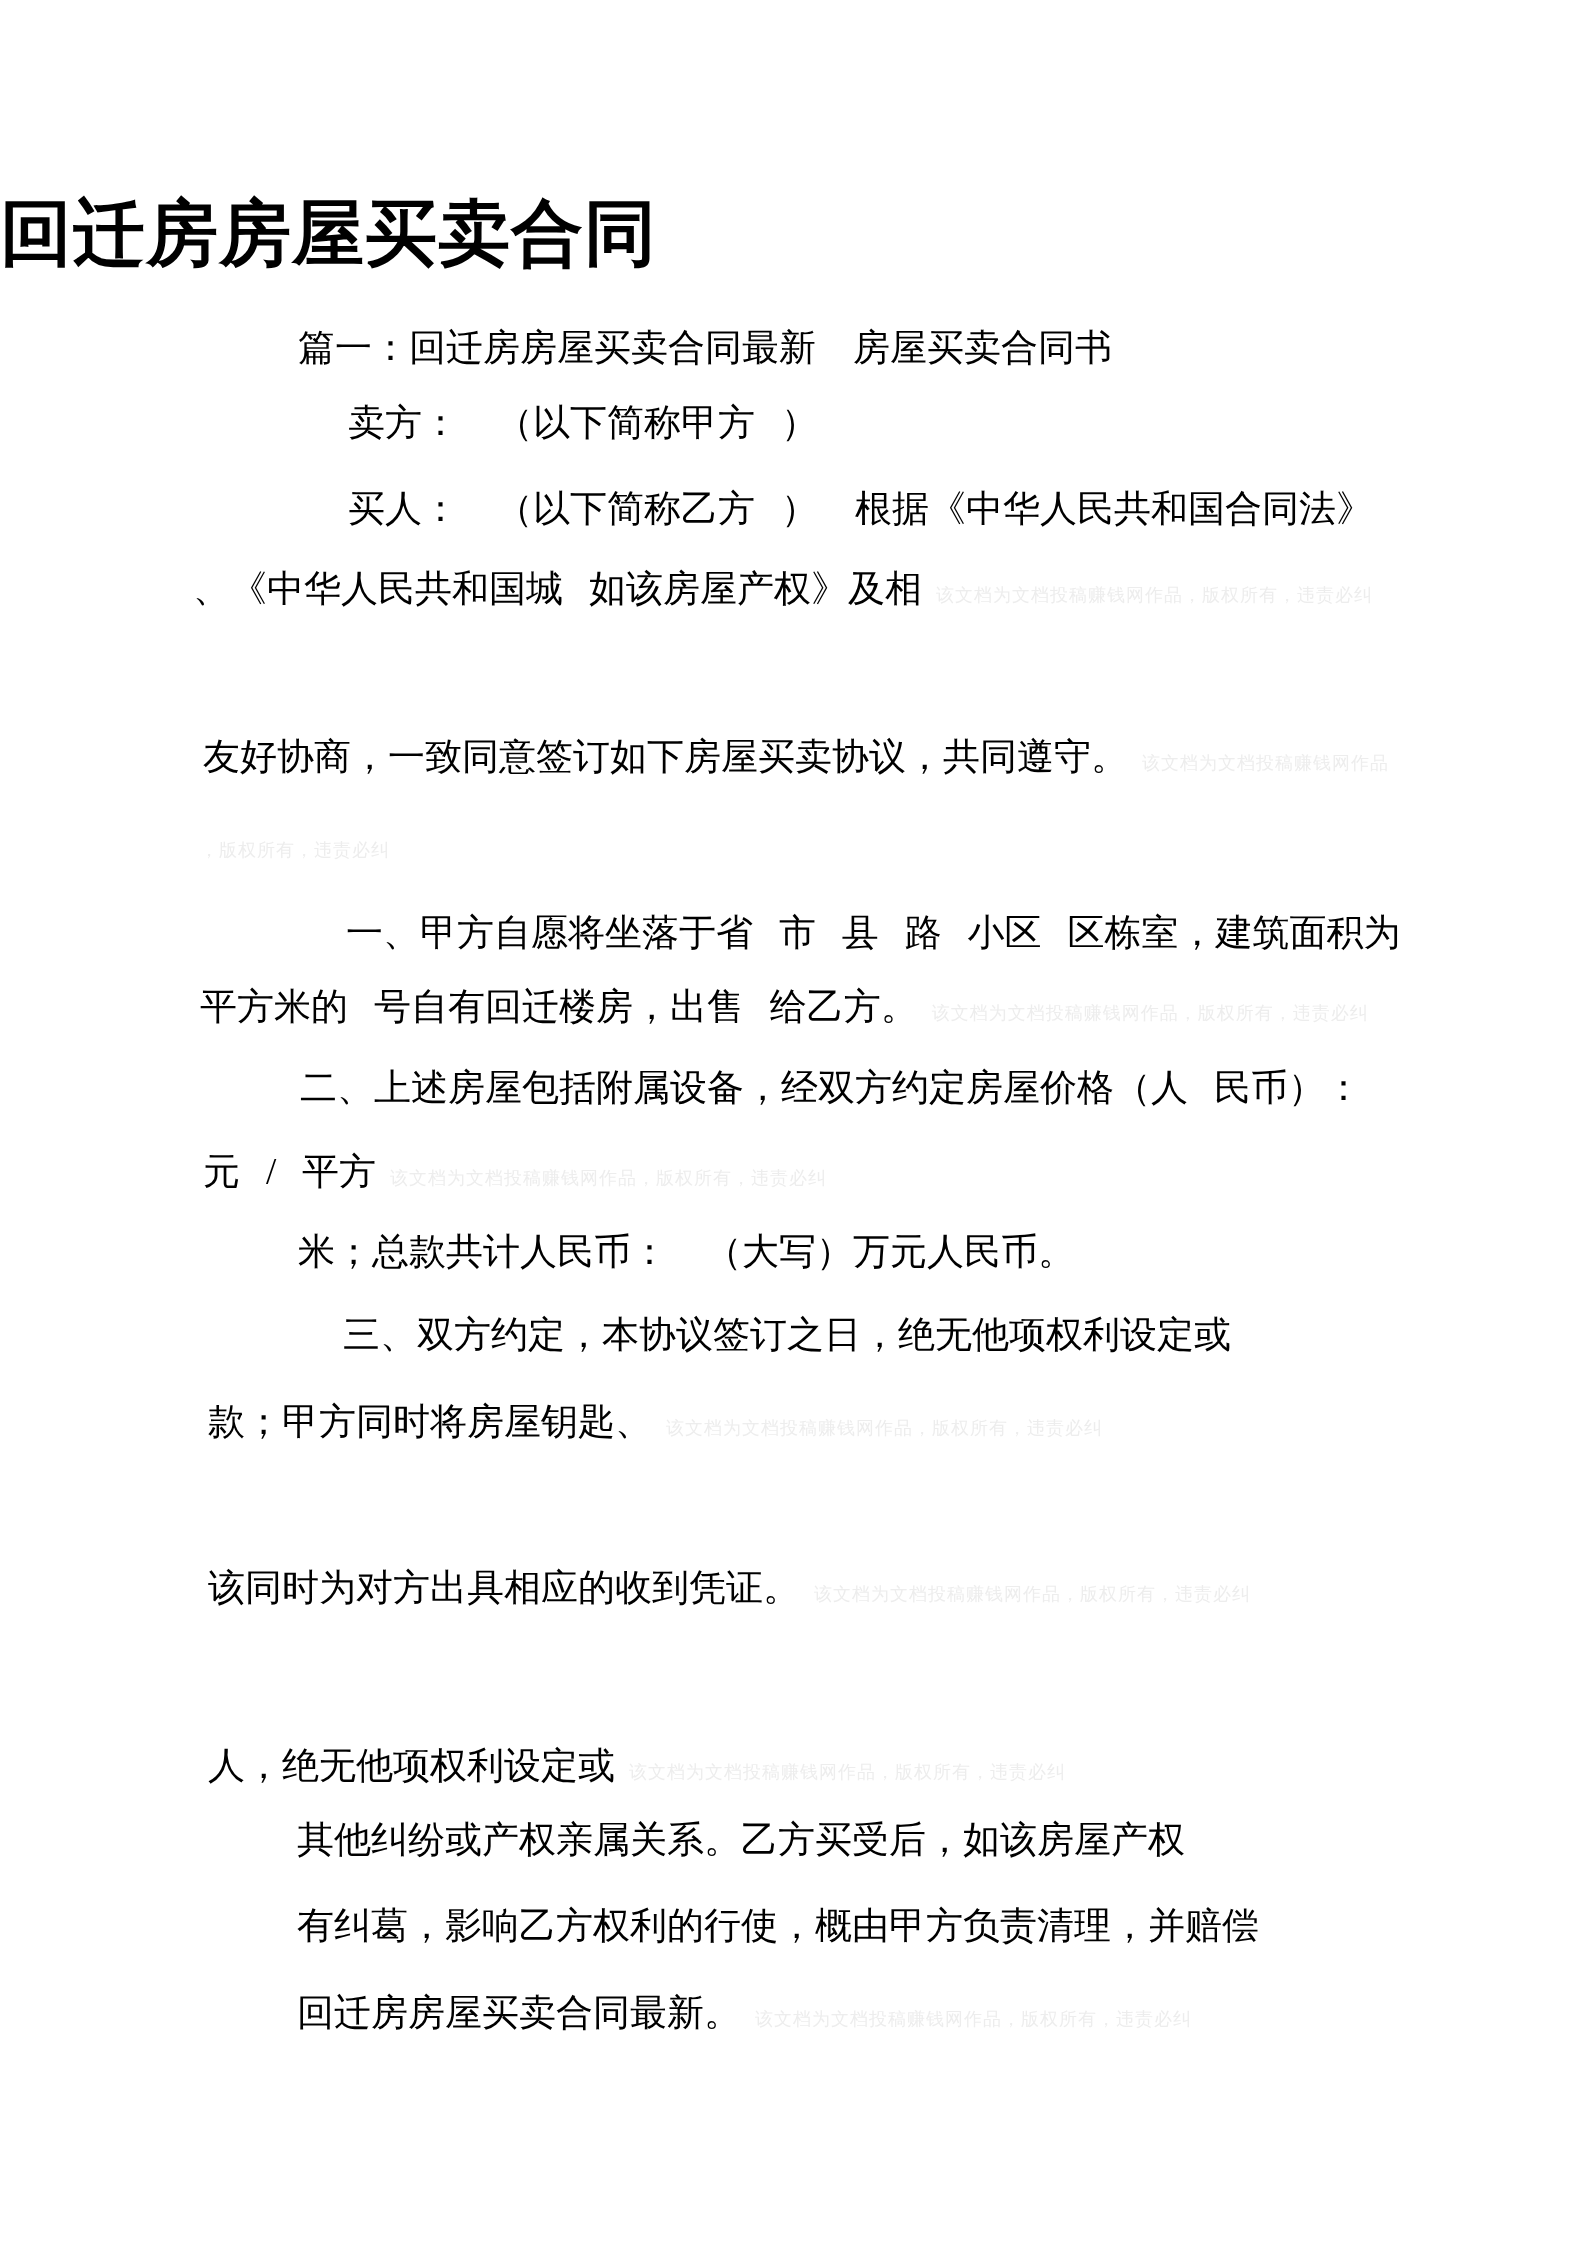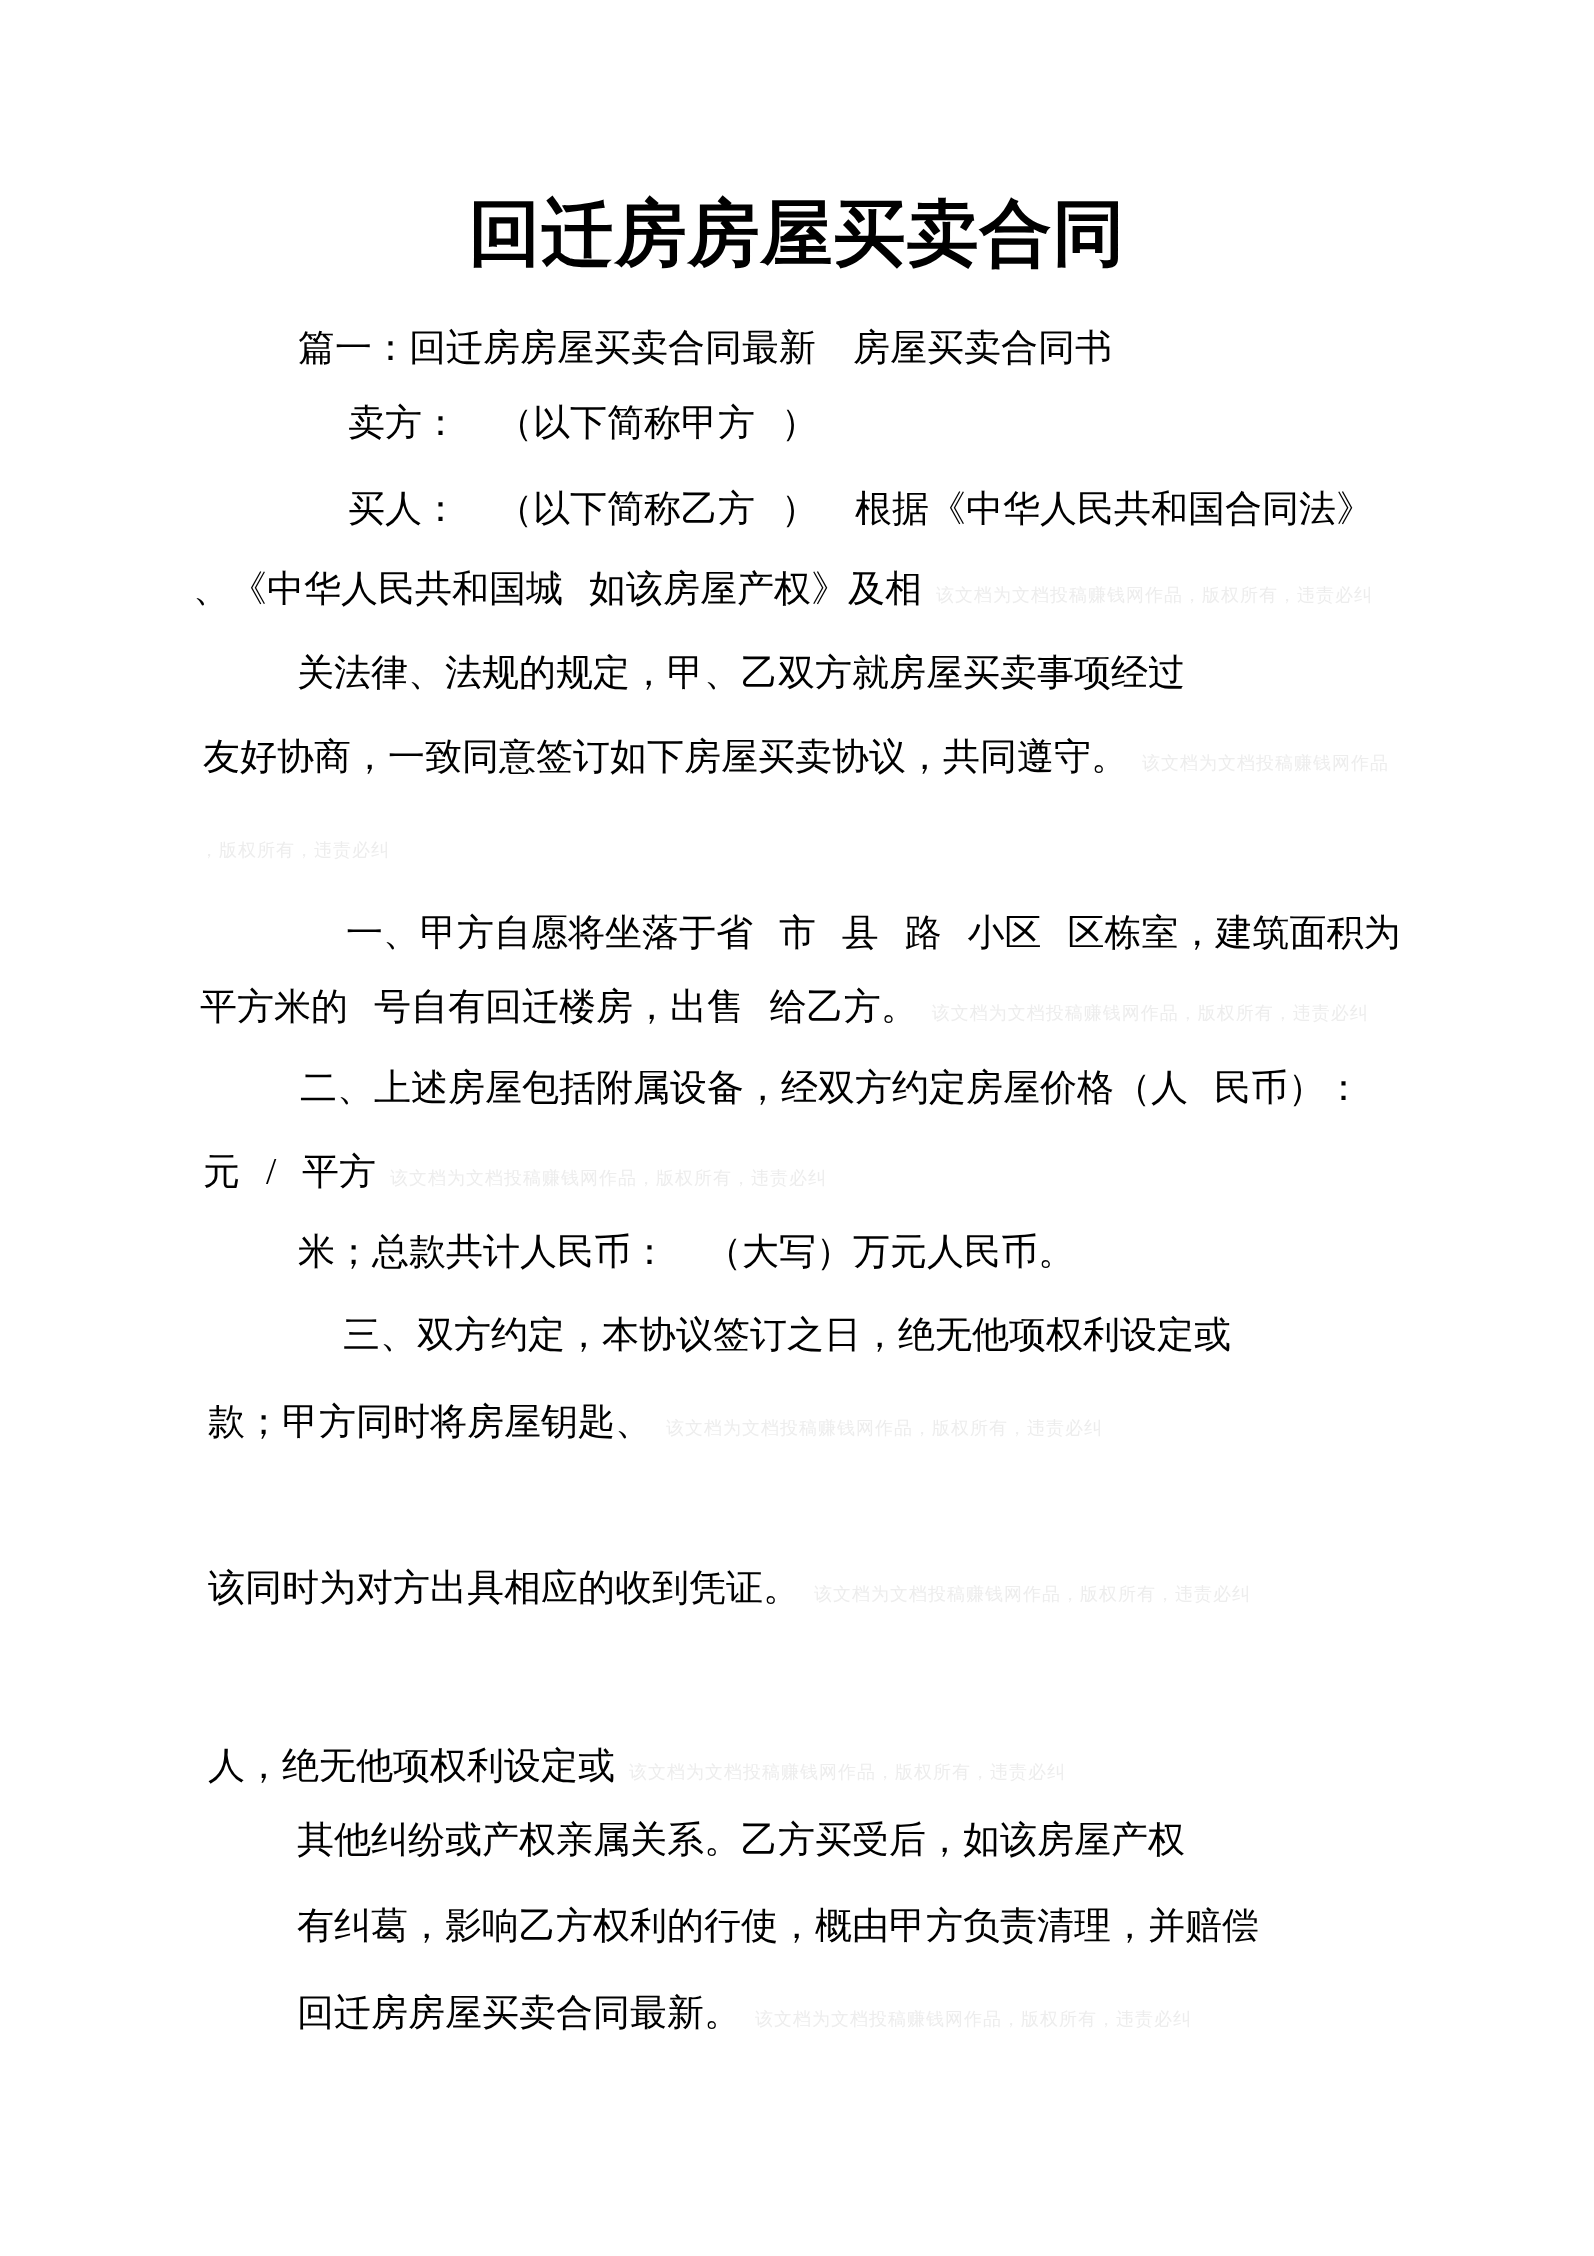--- a/index.html
+++ b/index.html
@@ -14,21 +14,20 @@
     background: #ffffff;
     overflow: hidden;
     font-family: "Liberation Serif", serif;
     color: #000000;
   }
   .doc-title {
     position: absolute;
     top: 194px;
     left: 0;
     width: 100%;
-    text-align: center;
     font-family: "Liberation Sans", sans-serif;
     font-weight: 700;
     font-size: 72px;
     line-height: 1.1;
     letter-spacing: 1px;
     white-space: nowrap;
   }
   .line {
     position: absolute;
     font-size: 37px;
@@ -52,21 +51,20 @@
   <div class="doc-title">回迁房房屋买卖合同</div>
 
   <div class="line" style="top:326px;left:298px"><span>篇一：回迁房房屋买卖合同最新　房屋买卖合同书</span><span class="wm"></span></div>
 
   <div class="line" style="top:487px;left:348px"><span>买人：　（以下简称乙方 ）　根据《中华人民共和国合同法》</span><span class="wm"></span></div>
 
   <div class="line" style="top:401px;left:348px"><span>卖方：　（以下简称甲方 ）</span><span class="wm"></span></div>
 
   <div class="line" style="top:567px;left:193px"><span>、《中华人民共和国城 如该房屋产权》及相</span><span class="wm">该文档为文档投稿赚钱网作品，版权所有，违责必纠</span></div>
 
-  <div class="line" style="top:651px;left:297px"><span>关法律、法规的规定，甲、乙双方就房屋买卖事项经过</span><span class="wm"></span></div>
 
   <div class="line" style="top:735px;left:203px"><span>友好协商，一致同意签订如下房屋买卖协议，共同遵守。</span><span class="wm">该文档为文档投稿赚钱网作品</span></div>
 
   <div class="line" style="top:822px;left:200px"><span></span><span class="wm" style="margin-left:0">，版权所有，违责必纠</span></div>
 
   <div class="line" style="top:911px;left:346px"><span>一、甲方自愿将坐落于省 市 县 路 小区 区栋室，建筑面积为</span><span class="wm"></span></div>
 
   <div class="line" style="top:985px;left:200px"><span>平方米的 号自有回迁楼房，出售 给乙方。</span><span class="wm">该文档为文档投稿赚钱网作品，版权所有，违责必纠</span></div>
 
   <div class="line" style="top:1066px;left:300px"><span>二、上述房屋包括附属设备，经双方约定房屋价格（人 民币）：</span><span class="wm"></span></div>

